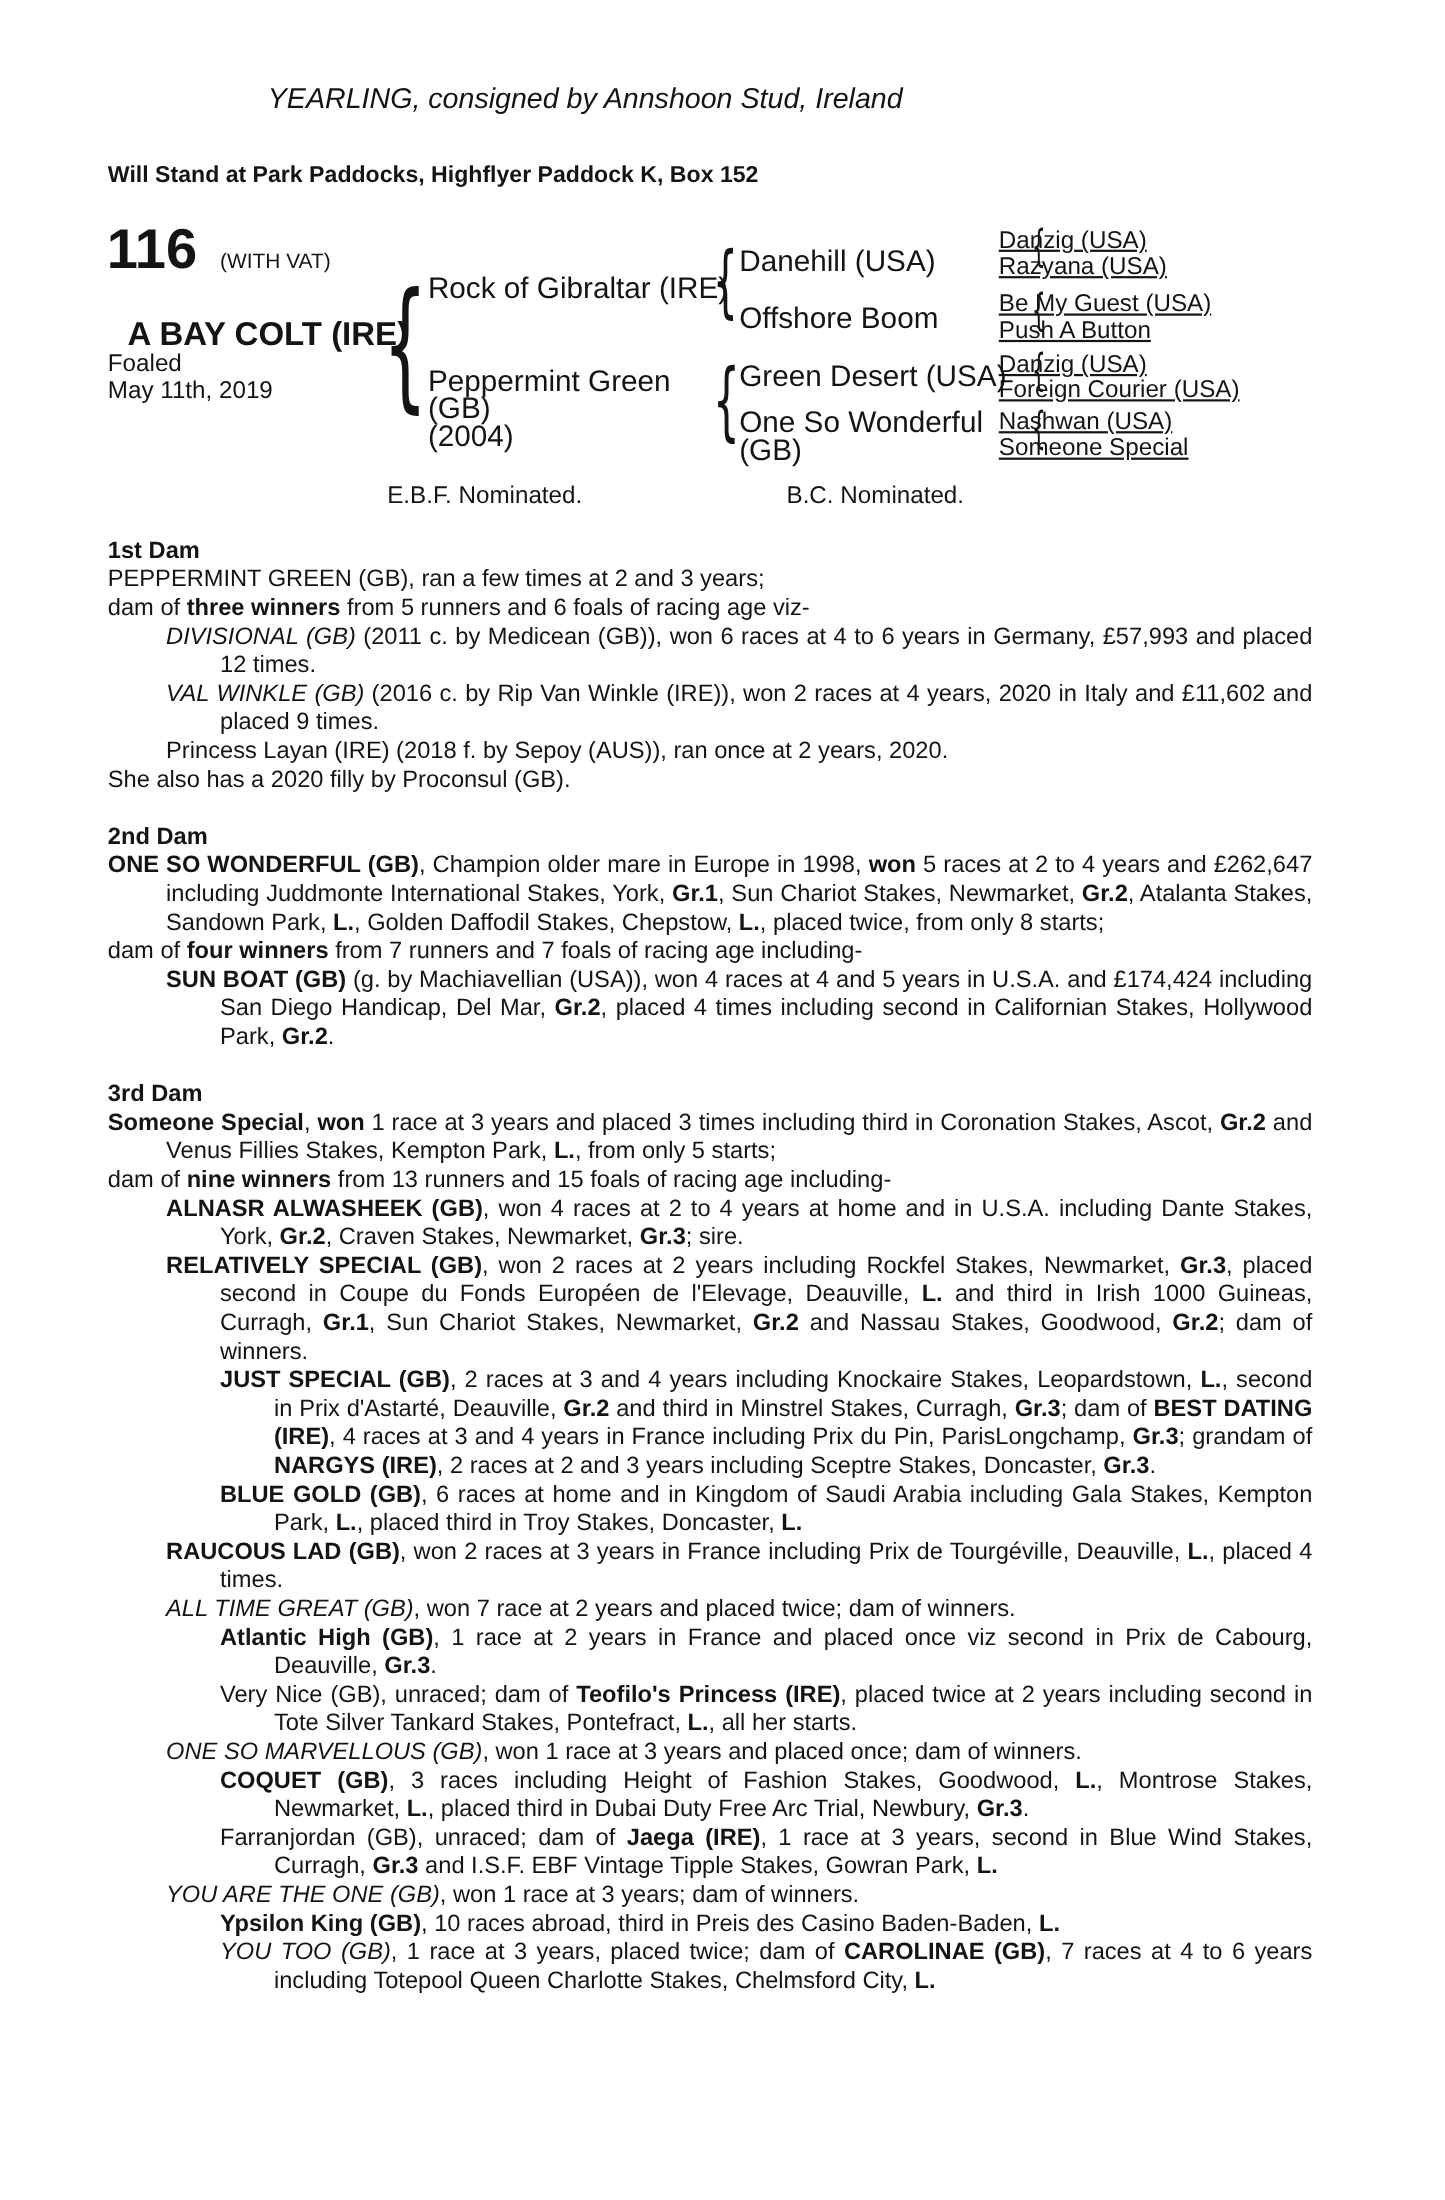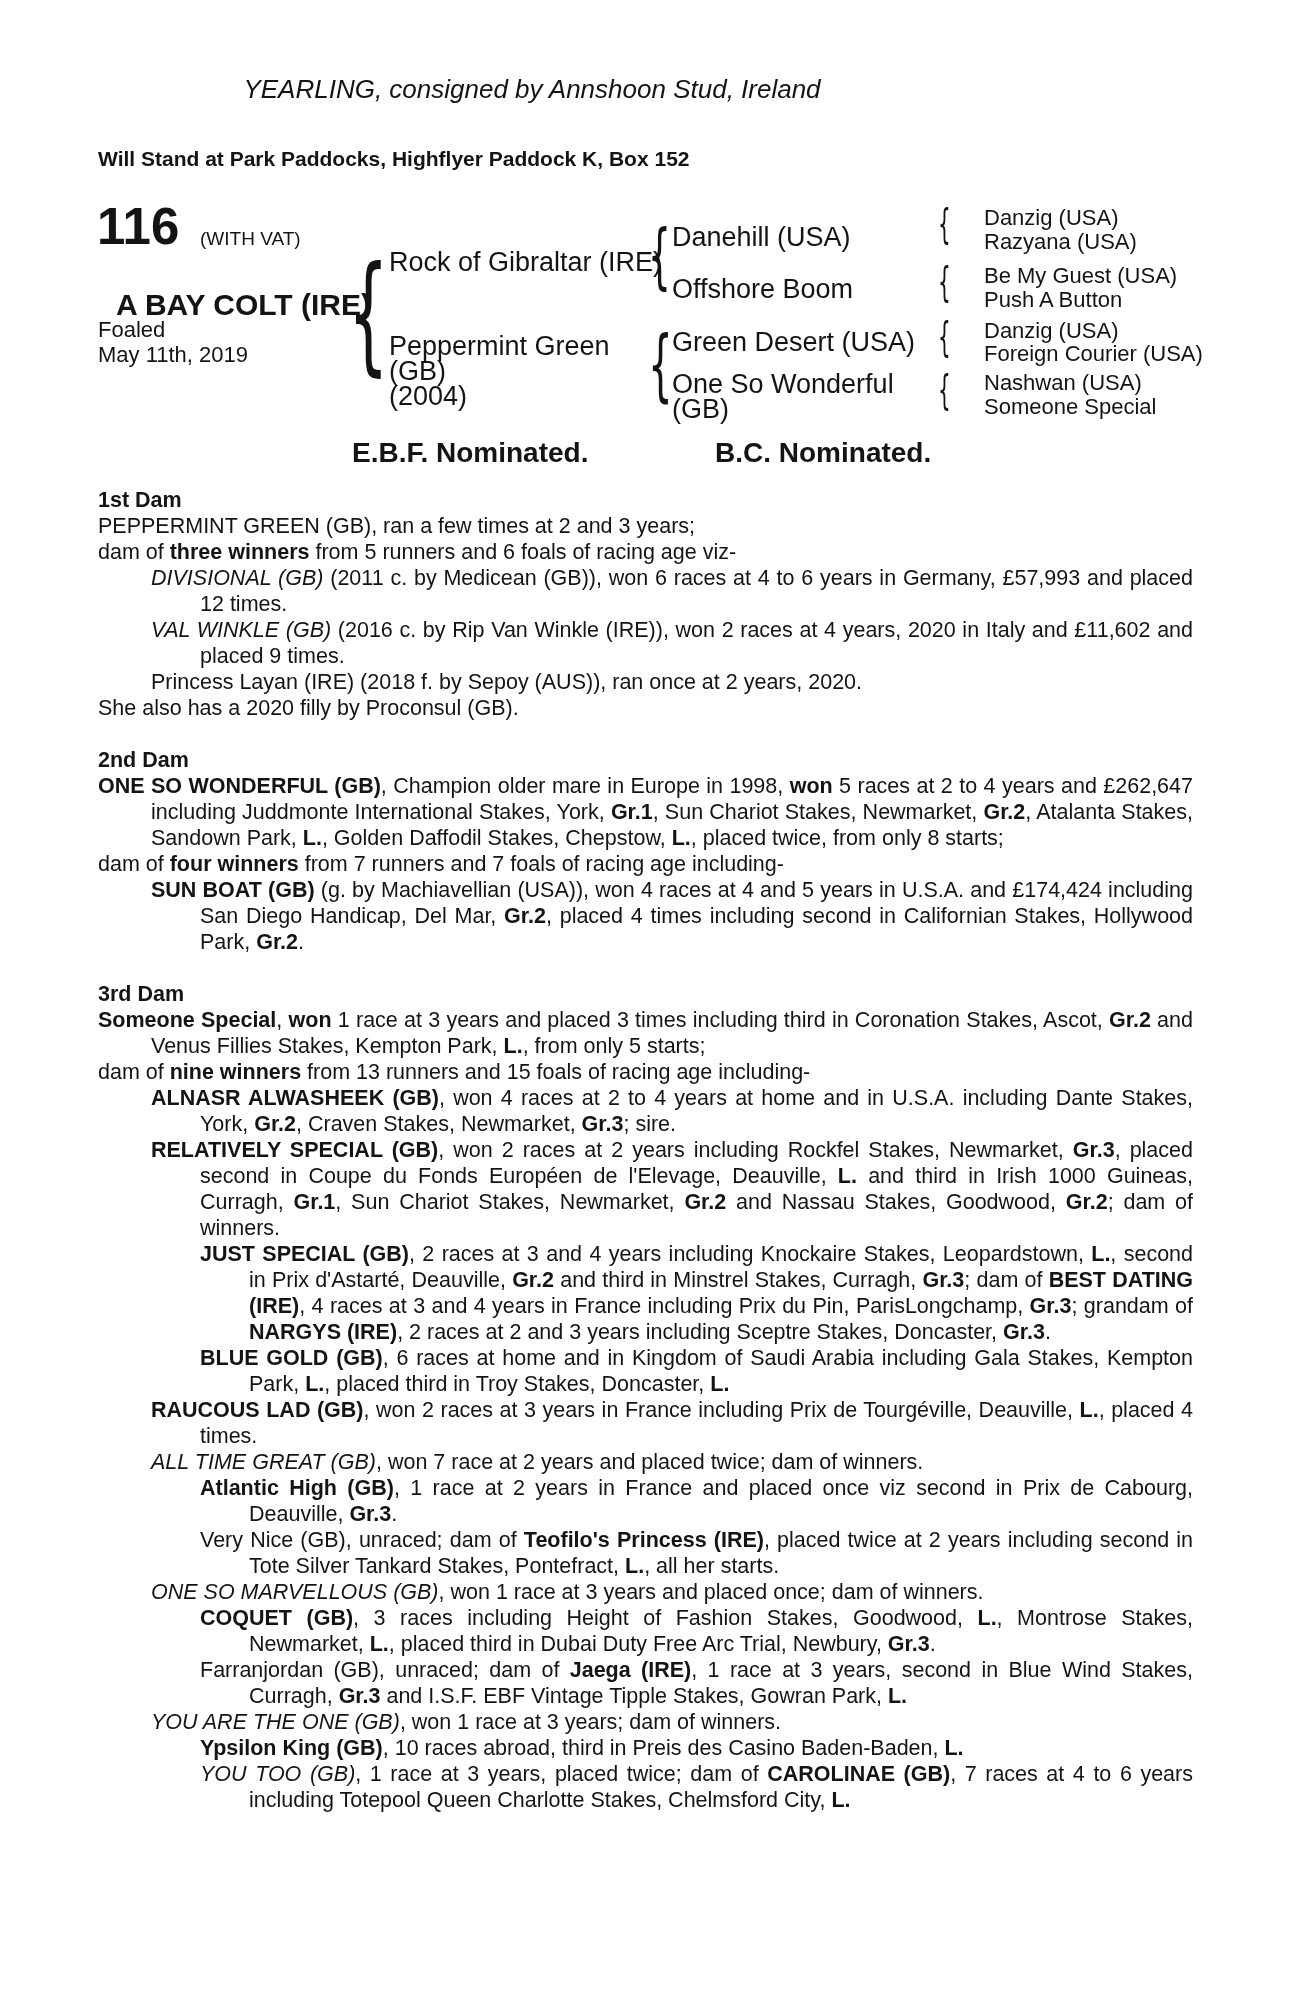--- a/index.html
+++ b/index.html
@@ -32,42 +32,42 @@
   .foaled  { left: 98px;  top: 317px; font-size: 22px; }
   .foaldate{ left: 98px;  top: 342px; font-size: 22px; }
 
   .pcell { font-size: 27px; line-height: 25px; }
   .g1-sire { left: 389px; top: 250px; }
   .g1-dam  { left: 389px; top: 334px; }
   .g2-0 { left: 672px; top: 225px; }
   .g2-1 { left: 672px; top: 277px; }
   .g2-2 { left: 672px; top: 330px; }
   .g2-3 { left: 672px; top: 372px; }
-  .g3   { left: 984px; font-size: 22px; line-height: 23px; }
+  .g3   { left: 908px; font-size: 22px; line-height: 23px; text-decoration: underline; }
   .g3-0 { top: 206px; } .g3-1 { top: 230px; }
   .g3-2 { top: 264px; } .g3-3 { top: 288px; }
   .g3-4 { top: 319px; } .g3-5 { top: 342px; }
   .g3-6 { top: 371px; } .g3-7 { top: 395px; }
 
   .brace {
     font-family: "DejaVu Sans", sans-serif;
     font-weight: normal;
     transform: scaleX(0.5);
     transform-origin: left center;
     display: block;
   }
   .brace::before { content: "{"; }
   .b-main { left: 348px; top: 238px; font-size: 128px; line-height: 152px; }
   .b-g2a  { left: 648px; top: 212px; font-size: 72px;  line-height: 86px; }
   .b-g2b  { left: 648px; top: 318px; font-size: 78px;  line-height: 94px; }
   .b-g3   { left: 938px; font-size: 40px; line-height: 48px; }
   .b-g3a  { top: 200px; } .b-g3b { top: 258px; }
   .b-g3c  { top: 313px; } .b-g3d { top: 366px; }
 
-  .nom { font-size: 28px; font-weight: bold; }
+  .nom { font-size: 22px; font-weight: normal; }
   .nom-ebf { left: 352px; top: 437px; }
   .nom-bc  { left: 715px; top: 437px; }
 
   
   main {
     position: absolute;
     left: 98px; top: 487px;
     width: 1095px;
     font-size: 21.5px;
     line-height: 26px;

